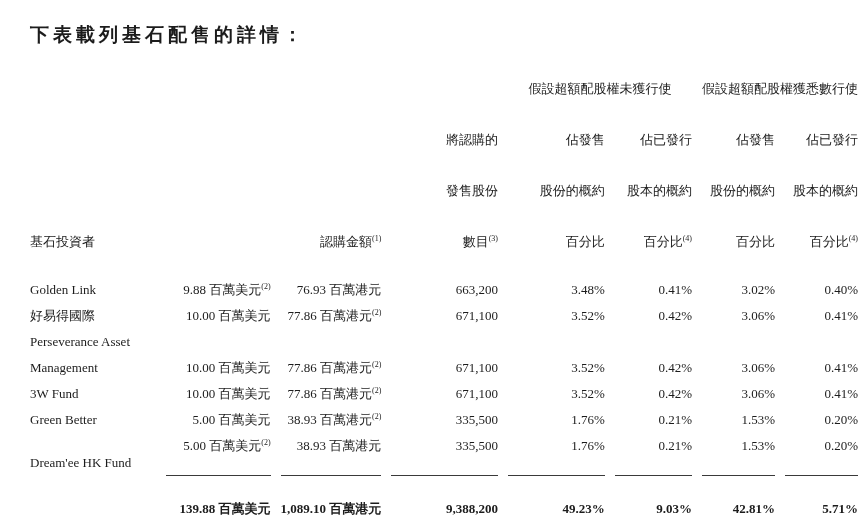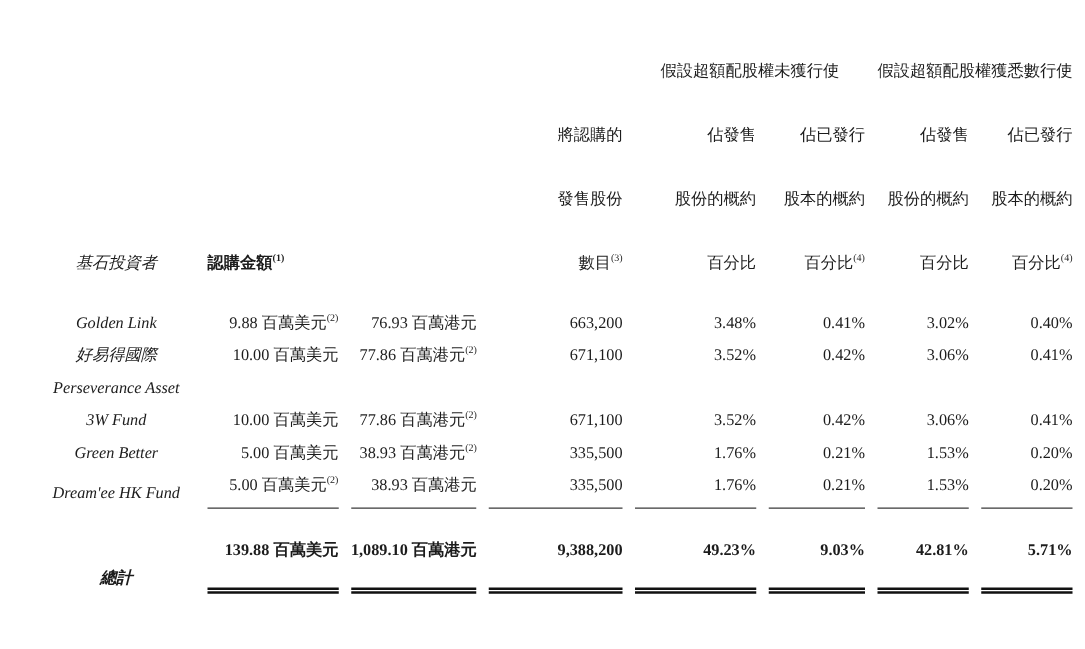--- a/index.html
+++ b/index.html
@@ -18,34 +18,35 @@
     table-layout:fixed; margin-top:28px;
   }
   .cstable td, .cstable th {
     padding:0; font-weight:normal; vertical-align:bottom;
     font-size:13px; line-height:26px;
   }
   .gh { font-weight:bold; font-size:12.5px; text-align:center; white-space:nowrap; }
   .ch { font-weight:bold; font-size:12.5px; }
   .ch div { line-height:26px;margin-top:25px; }
   .num { text-align:right; white-space:nowrap; }
-  .namecol { text-align:center; white-space:nowrap;font-style:italic; }
+  .namecol { text-align:left; white-space:nowrap; }
   .indent { padding-left:16px; }
   .sup { font-size:8px; vertical-align:super; line-height:0; letter-spacing:0; }
   tr.hdr-gap td { height:22px; }
   tr.mid-gap td { height:20px; }
-  td.ul { border-bottom:1.5px solid #3a3a3a; padding-bottom:5px; }
+  td.ul { border-bottom:1.5px solid #3a3a3a; padding-bottom:16px; }
   tr.total td { font-weight:bold; }
   td.dul { border-bottom:5px double #111; padding-bottom:17px; }
 </style>
 </head>
 <body>
 
 <div class="page">
 
+  <div class="title">下表載列基石配售的詳情：</div>
 
   <table class="cstable">
     <colgroup>
       <col style="width:132px">
         <col style="width:108px">
         <col style="width:94px">
         <col style="width:120px">
       <col style="width:104px">
         <col style="width:80px">
         <col style="width:62px">
@@ -53,21 +54,21 @@
     </colgroup>
 
     <thead>
       <tr>
         <td colspan="4"></td>
         <td colspan="2" class="gh">假設超額配股權未獲行使</td>
         <td colspan="2" class="gh">假設超額配股權獲悉數行使</td>
       </tr>
       <tr>
         <th class="ch namecol">基石投資者</th>
-        <th colspan="2" class="ch" style="text-align:left; white-space:nowrap;font-weight:bold;"><span>認購金額</span><span class="sup">(1)</span></th>
+        <th colspan="2" class="ch" style="text-align:right; white-space:nowrap;"><span>認購金額</span><span class="sup">(1)</span></th>
         <th class="ch num">
           <div>將認購的</div>
           <div>發售股份</div>
           <div><span>數目</span><span class="sup">(3)</span></div>
         </th>
         <th class="ch num">
           <div>佔發售</div>
           <div>股份的概約</div>
           <div>百分比</div>
         </th>
@@ -111,20 +112,30 @@
         <td class="num">3.52%</td>
         <td class="num">0.42%</td>
         <td class="num">3.06%</td>
         <td class="num">0.41%</td>
       </tr>
       <tr>
         <td class="namecol">Perseverance Asset</td>
         <td colspan="7"></td>
       </tr>
       <tr>
+        <td class="namecol indent">Management</td>
+        <td class="num"><span>10.00 百萬美元</span><span class="sup"></span></td>
+        <td class="num"><span>77.86 百萬港元</span><span class="sup">(2)</span></td>
+        <td class="num">671,100</td>
+        <td class="num">3.52%</td>
+        <td class="num">0.42%</td>
+        <td class="num">3.06%</td>
+        <td class="num">0.41%</td>
+      </tr>
+      <tr>
         <td class="namecol">3W Fund</td>
         <td class="num"><span>10.00 百萬美元</span><span class="sup"></span></td>
         <td class="num"><span>77.86 百萬港元</span><span class="sup">(2)</span></td>
         <td class="num">671,100</td>
         <td class="num">3.52%</td>
         <td class="num">0.42%</td>
         <td class="num">3.06%</td>
         <td class="num">0.41%</td>
       </tr>
       <tr>

